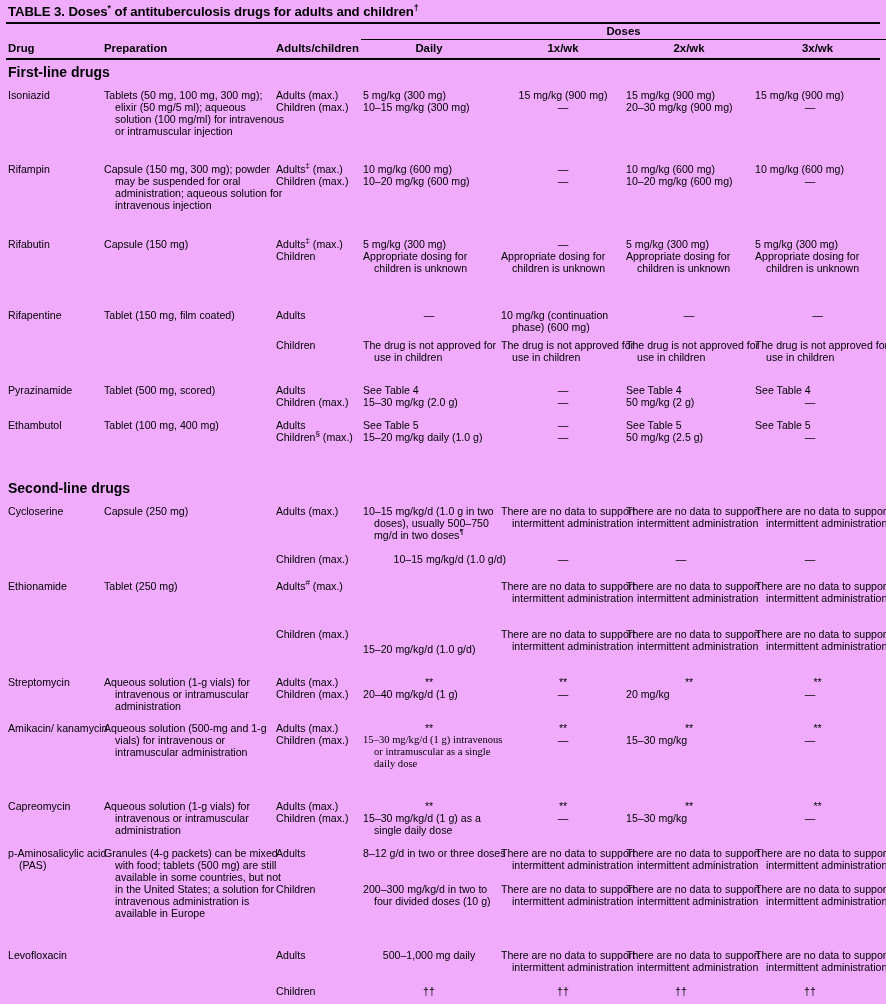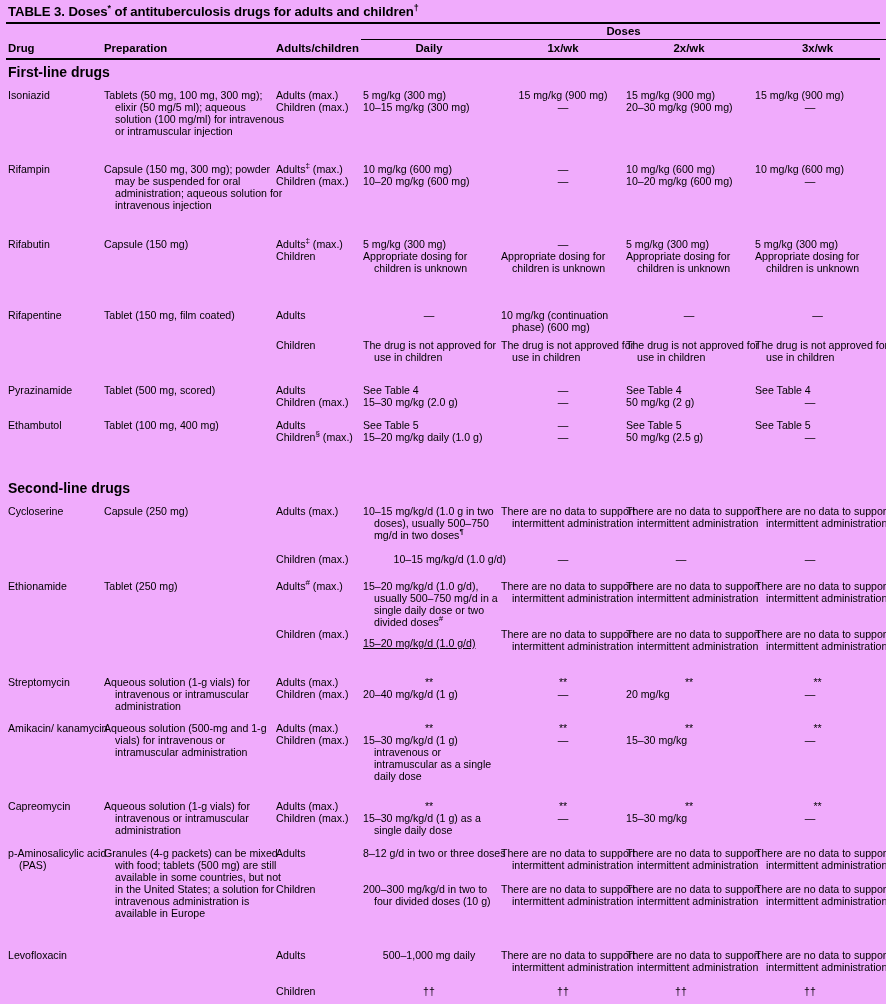--- a/index.html
+++ b/index.html
@@ -261,22 +261,21 @@
       <div class="cell c-w2 ctr" style="top:48.4px; width:110px;">—</div>
       <div class="cell c-w3 hang">There are no data to support intermittent administration</div>
       <div class="cell c-w3 ctr" style="top:48.4px; width:110px;">—</div>
     </div>
 
     <div class="drow" style="height:92px; margin-top:3px;">
       <div class="cell c-drug">Ethionamide</div>
       <div class="cell c-prep">Tablet (250 mg)</div>
       <div class="cell c-ac nw">Adults<sup>#</sup> (max.)</div>
       <div class="cell c-ac" style="top:48.4px;">Children (max.)</div>
-      <div class="cell c-daily hang">15–20 mg/kg/d (1.0 g/d), usually 500–750 mg/d in a single daily dose or two divided doses<sup>#</sup></div>
-      <div class="cell c-daily hang" style="top:57px;text-decoration:underline;">15–20 mg/kg/d (1.0 g/d)</div>
+      <div class="cell c-daily hang" style="top:63px;">15–20 mg/kg/d (1.0 g/d)</div>
       <div class="cell c-w1 hang">There are no data to support intermittent administration</div>
       <div class="cell c-w1 hang" style="top:48.4px;">There are no data to support intermittent administration</div>
       <div class="cell c-w2 hang">There are no data to support intermittent administration</div>
       <div class="cell c-w2 hang" style="top:48.4px;">There are no data to support intermittent administration</div>
       <div class="cell c-w3 hang">There are no data to support intermittent administration</div>
       <div class="cell c-w3 hang" style="top:48.4px;">There are no data to support intermittent administration</div>
     </div>
 
     <div class="drow" style="height:40px; margin-top:4px;">
       <div class="cell c-drug">Streptomycin</div>
@@ -292,21 +291,21 @@
       <div class="cell c-w3 ctr">**</div>
       <div class="cell c-w3 ctr" style="top:12.1px; width:110px;">—</div>
     </div>
 
     <div class="drow" style="height:74px; margin-top:6px;">
       <div class="cell c-drug hang">Amikacin/ kanamycin</div>
       <div class="cell c-prep hang">Aqueous solution (500-mg and 1-g vials) for intravenous or intramuscular administration</div>
       <div class="cell c-ac">Adults (max.)</div>
       <div class="cell c-ac" style="top:12.1px;">Children (max.)</div>
       <div class="cell c-daily ctr">**</div>
-      <div class="cell c-daily hang" style="top:12.1px;">15–30 mg/kg/d (1 g) intravenous or intramuscular as a single daily dose</div>
+      <div class="cell c-daily hang" style="top:12.1px;font-family:Liberation Serif, serif;">15–30 mg/kg/d (1 g) intravenous or intramuscular as a single daily dose</div>
       <div class="cell c-w1 ctr">**</div>
       <div class="cell c-w1 ctr" style="top:12.1px;">—</div>
       <div class="cell c-w2 ctr">**</div>
       <div class="cell c-w2 hang" style="top:12.1px;">15–30 mg/kg</div>
       <div class="cell c-w3 ctr">**</div>
       <div class="cell c-w3 ctr" style="top:12.1px; width:110px;">—</div>
     </div>
 
     <div class="drow" style="height:42px; margin-top:4px;">
       <div class="cell c-drug">Capreomycin</div>

